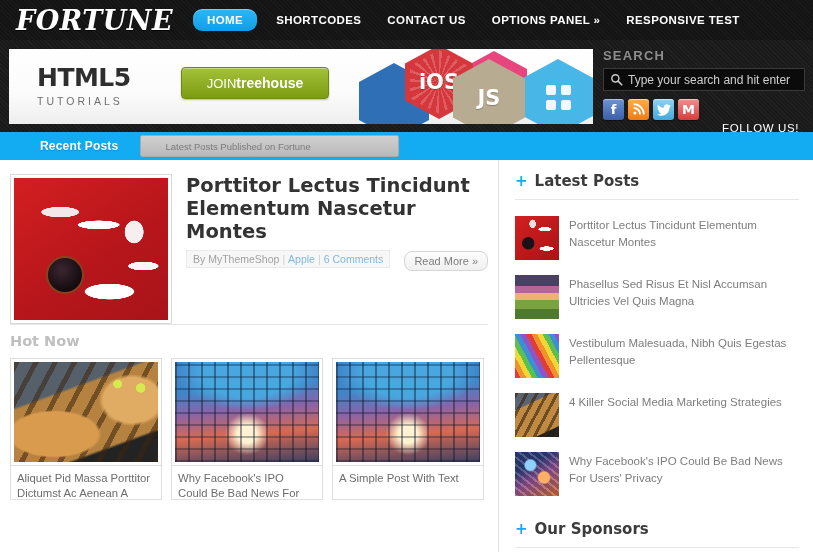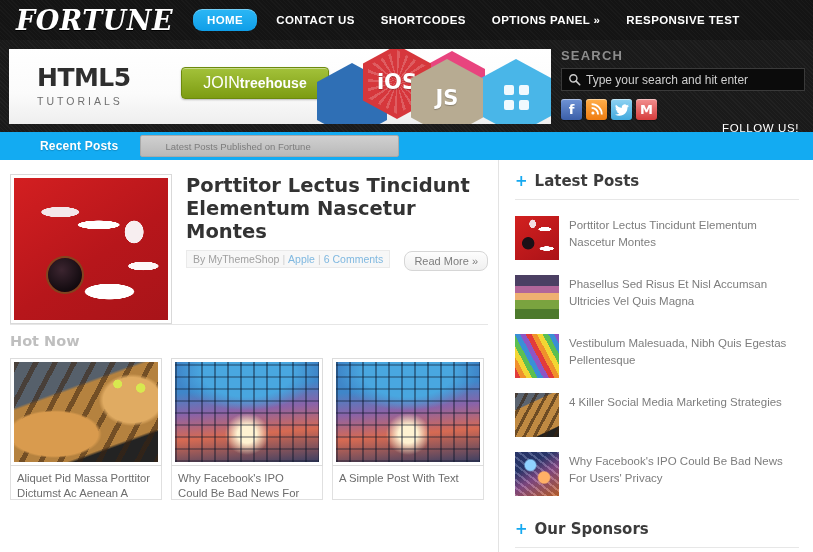--- a/index.html
+++ b/index.html
@@ -62,21 +62,21 @@
   .headerband {
     position: relative;
     height: 92px;
     background: #1a1a1a;
     background-image:
       repeating-linear-gradient(45deg, rgba(255,255,255,0.03) 0px, rgba(255,255,255,0.03) 1px, transparent 1px, transparent 3px);
     display: flex;
   }
   .banner {
     position: relative;
-    width: 542px;
+    width: 584px;
     height: 75px;
     margin: 9px 0 0 9px;
     background: linear-gradient(to bottom, #ffffff 0%, #fbfbfb 60%, #eeeeee 100%);
     overflow: hidden;
   }
   .banner-left { position: absolute; left: 28px; top: 16px; }
   .banner-h1 {
     font-family: "DejaVu Sans", sans-serif;
     font-weight: bold;
     font-size: 25px;
@@ -96,21 +96,21 @@
     width: 148px; height: 32px;
     border-radius: 4px;
     background: linear-gradient(to bottom, #a3c23a, #7d9c12);
     border: 1px solid #6d8a0d;
     box-shadow: inset 0 1px 0 rgba(255,255,255,0.4), 0 1px 2px rgba(0,0,0,0.25);
     display: flex; align-items: center; justify-content: center;
     color: #ffffff;
     font-size: 14px;
     cursor: pointer;
   }
-  .treehouse-btn .jn { font-weight: normal; font-size: 16px; }
+  .treehouse-btn .jn { font-weight: normal; font-size: 13px; }
   .treehouse-btn .th { font-weight: bold; }
   .hexes { position: absolute; right: 0; top: 0; width: 240px; height: 75px; }
   .hex {
     position: absolute;
     width: 62px; height: 70px;
     clip-path: polygon(50% 0%, 100% 25%, 100% 75%, 50% 100%, 0% 75%, 0% 25%);
     display: flex; align-items: center; justify-content: center;
     color: #fff; font-weight: bold; font-size: 21px;
     font-family: "DejaVu Sans", sans-serif;
   }
@@ -400,22 +400,22 @@
   .sponsors { margin-top: 16px; }
   .sponsors .widget-title { border-bottom: 1px solid #e7e7e7; }
 </style>
 </head>
 <body>
 
 <div class="topbar">
   <div class="logo">FORTUNE</div>
   <div class="mainnav">
     <div class="navitem active">HOME</div>
+    <div class="navitem">SHORTCODES</div>
     <div class="navitem">CONTACT US</div>
-    <div class="navitem">SHORTCODES</div>
     <div class="navitem">OPTIONS PANEL »</div>
     <div class="navitem">RESPONSIVE TEST</div>
   </div>
 </div>
 
 <div class="headerband">
 
   <div class="banner">
     <div class="banner-left">
       <div class="banner-h1">HTML5</div>

